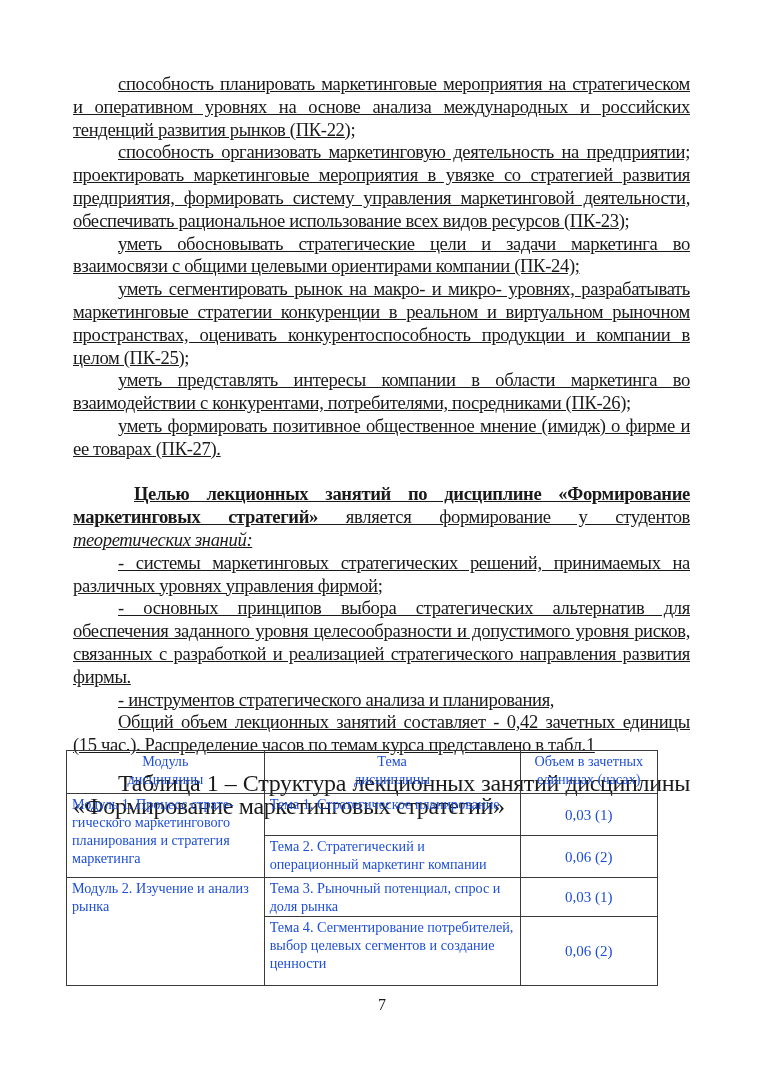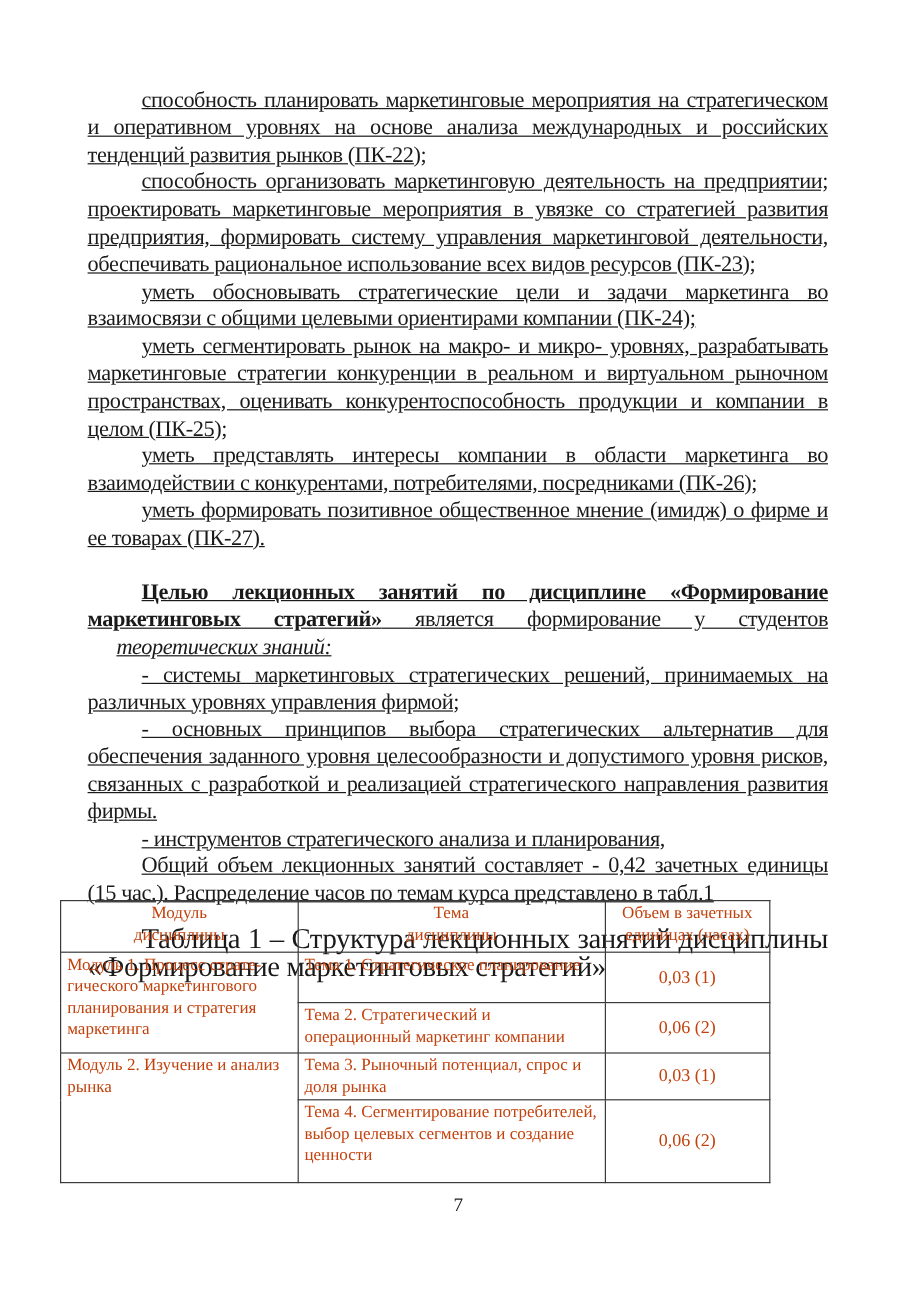--- a/index.html
+++ b/index.html
@@ -25,42 +25,42 @@
       font-size: 18.6px;
       line-height: 22.8px;
       text-align: justify;
       margin: 0;
       text-indent: 45px;
       letter-spacing: -0.35px;
       word-spacing: 0px;
       text-decoration: underline;
     }
     .gap { height: 22.8px; }
-    .bold { font-weight: bold; }
-    .ital { font-style: italic; margin-left: 24px; }
+    .bold { font-weight: bold; margin-left: 16px; }
+    .ital { font-style: italic; }
 
     .caption {
       font-size: 24px;
       line-height: 22.8px;
       text-align: justify;
       text-indent: 45px;
       letter-spacing: -0.35px;
       margin: 0;
     }
 
     table.lect {
       position: absolute;
-      left: 50px;
+      left: 66px;
       top: 750px;
       width: 592px;
       border-collapse: collapse;
       font-family: "Liberation Serif", "DejaVu Serif", serif;
       font-size: 14.2px;
       line-height: 18px;
-      color: #c2410c;
+      color: #1d4ed8;
     }
     table.lect td, table.lect th {
       border: 1.3px solid #3a3a3a;
       padding: 1px 5px;
       vertical-align: top;
       font-weight: normal;
     }
     table.lect th {
       text-align: center;
       height: 40px;

